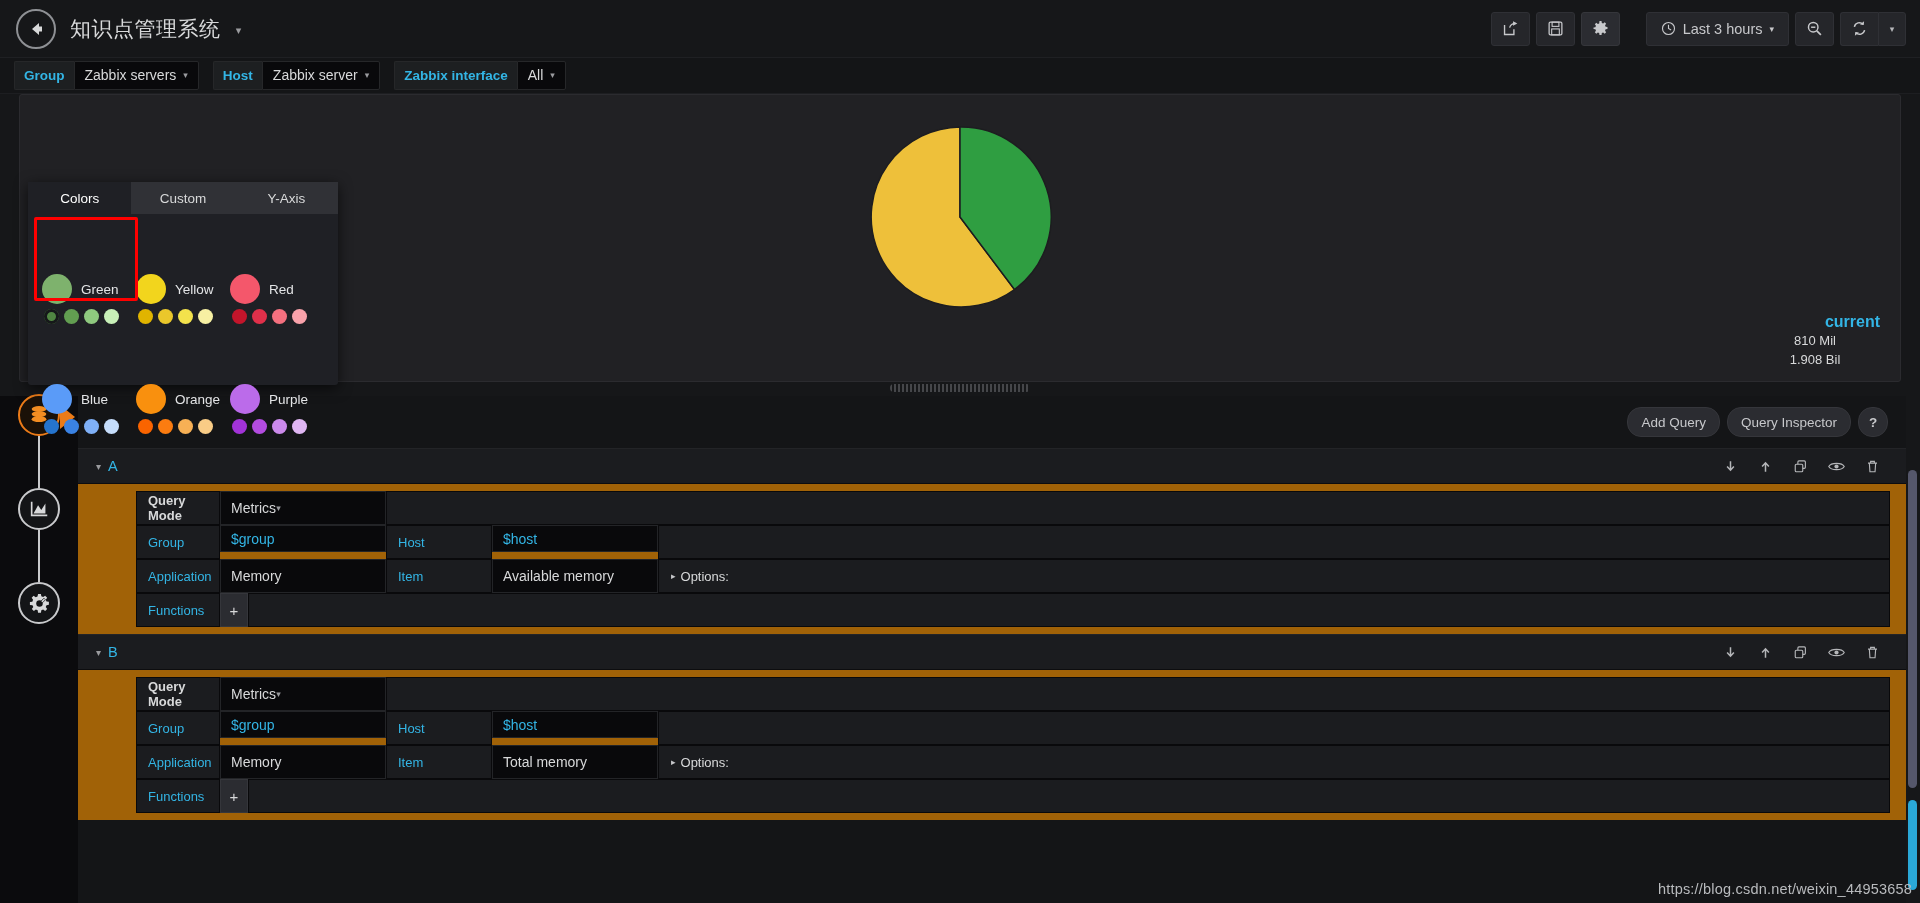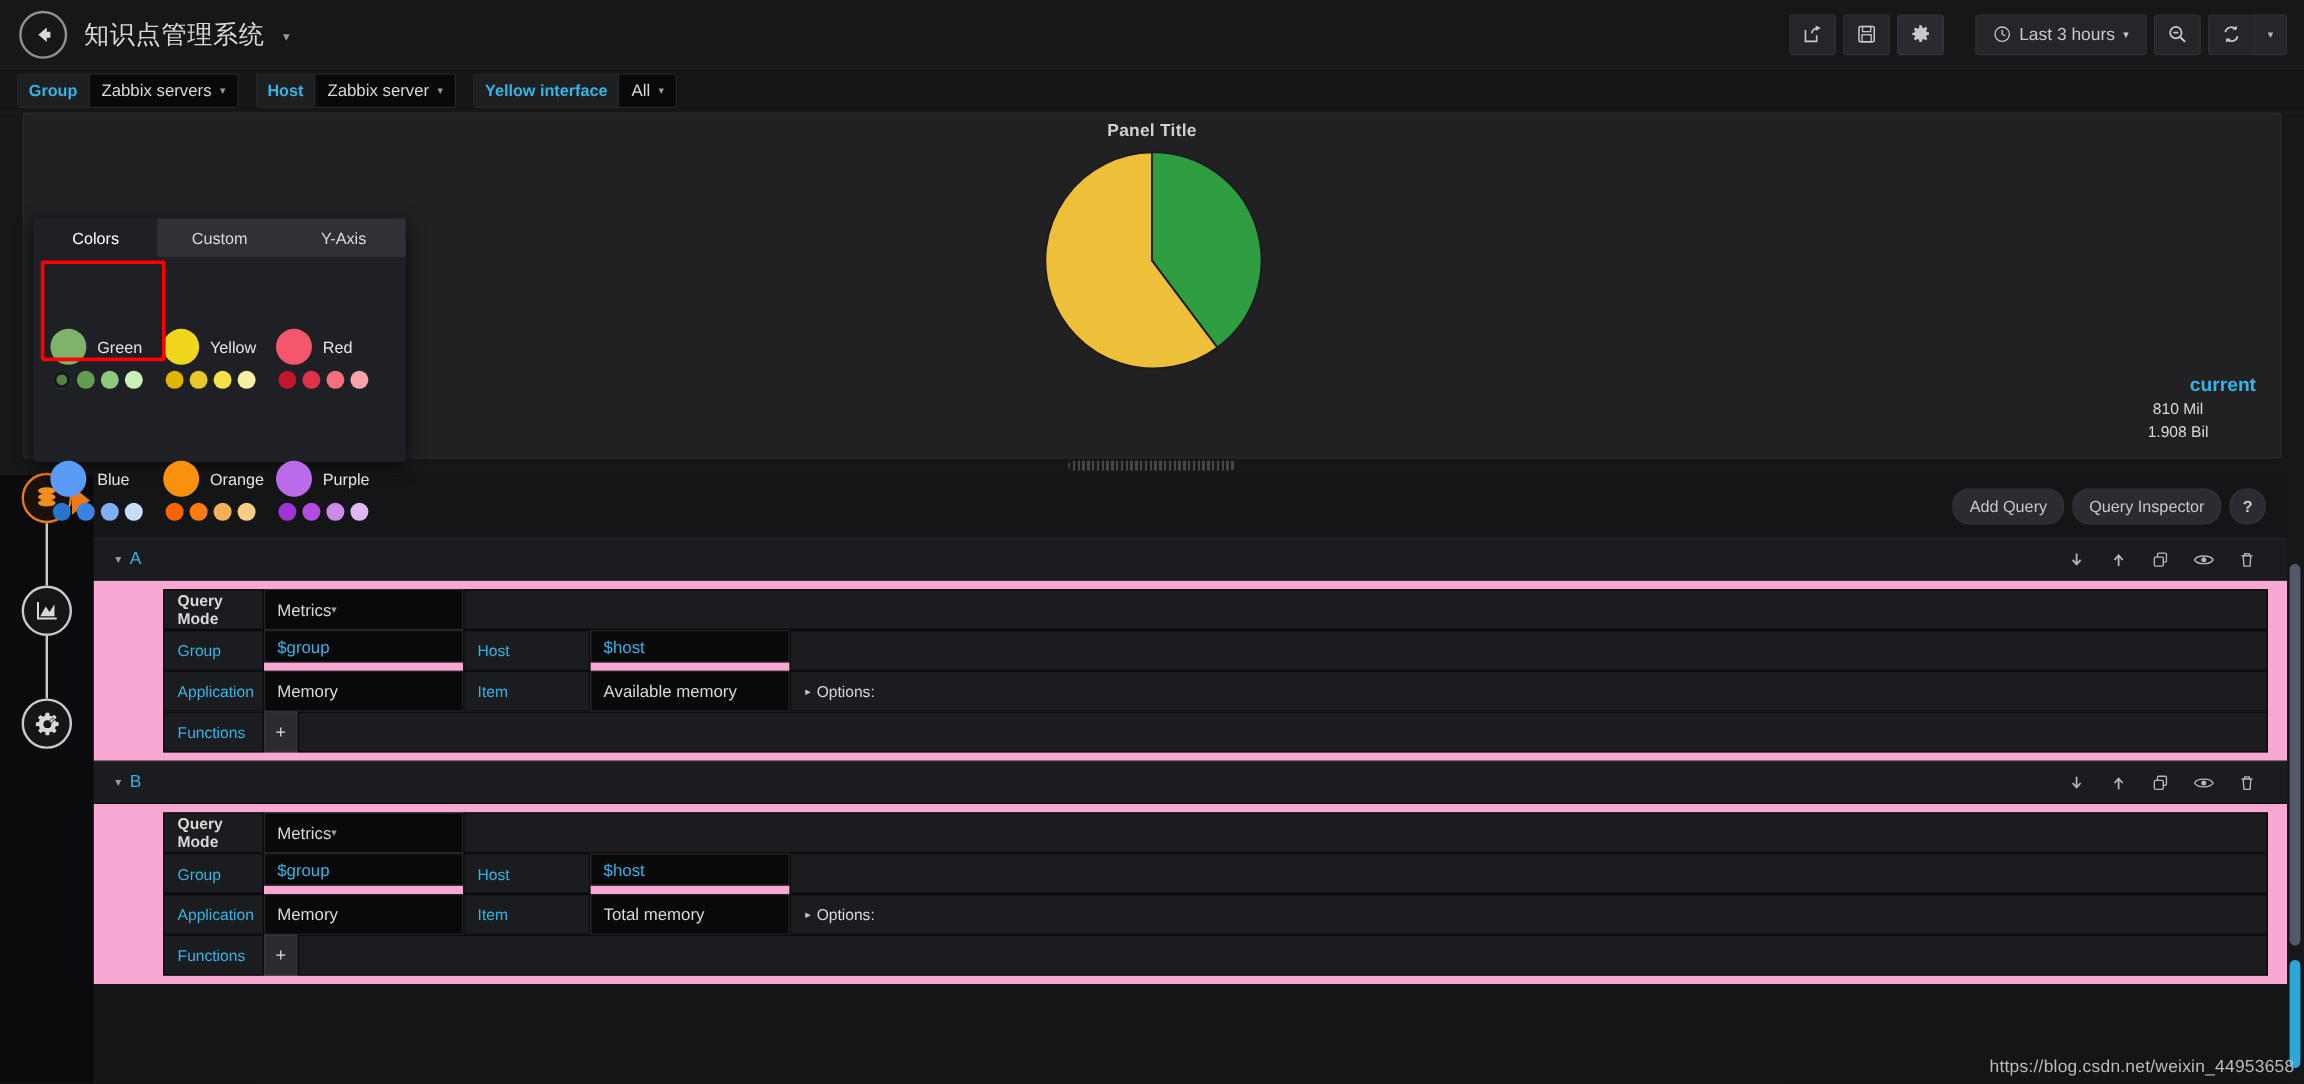--- a/index.html
+++ b/index.html
@@ -132,21 +132,21 @@
   .qrow-head {
     height: 36px; display: flex; align-items: center;
     background: #1b1c1f; border-top: 1px solid #232427; border-bottom: 1px solid #0d0d0f;
     padding-left: 18px;
   }
   .qrow-caret { color: #9a9b9e; font-size: 10px; margin-right: 7px; }
   .qrow-letter { color: #33b5e5; font-size: 14.5px; }
   .qrow-actions { margin-left: auto; display: flex; gap: 20px; padding-right: 26px; color: #b5b6b9; }
   .qrow-actions span { cursor: pointer; display: flex; align-items: center; }
 
-  .qbody { padding: 7px 16px 7px 58px; background: #f9a8d4; }
+  .qbody { padding: 7px 16px 7px 58px; background: #a16207; }
   .qline { display: flex; align-items: stretch; height: 34px; margin-bottom: 0; }
   .qlabel {
     width: 84px; background: #1b1c1f; color: #33b5e5; font-size: 13px;
     display: flex; align-items: center; padding-left: 11px;
     border: 1px solid #09090b;
   }
   .qlabel.dark { color: #d8d9da; font-weight: bold; }
   .qfield {
     width: 166px; background: #09090b; border: 1px solid #232427;
     color: #d8d9da; font-size: 14px; display: flex; align-items: center;
@@ -293,30 +293,29 @@
       </div>
     </div>
     <div class="var">
       <div class="var-label">Host</div>
       <div class="var-value">
         <span>Zabbix server</span>
         <span class="caret">▾</span>
       </div>
     </div>
     <div class="var">
-      <div class="var-label">Yellow interface</div>
+      <div class="var-label">Zabbix interface</div>
       <div class="var-value">
         <span>All</span>
         <span class="caret">▾</span>
       </div>
     </div>
   </div>
 
   <div class="panel-area">
-    <div class="panel-title">Panel Title</div>
 
     <div class="pie-wrap">
       <svg width="200" height="200" viewBox="0 0 200 200">
 
         <path d="M100 100 L100 10 A90 90 0 1 0 154.5 172.5 Z" fill="#eec03a" stroke="#1d1d20" stroke-width="1.5"></path>
 
         <path d="M100 100 L154.5 172.5 A90 90 0 0 0 100 10 Z" fill="#2f9e41" stroke="#1d1d20" stroke-width="1.5"></path>
       </svg>
     </div>
 

